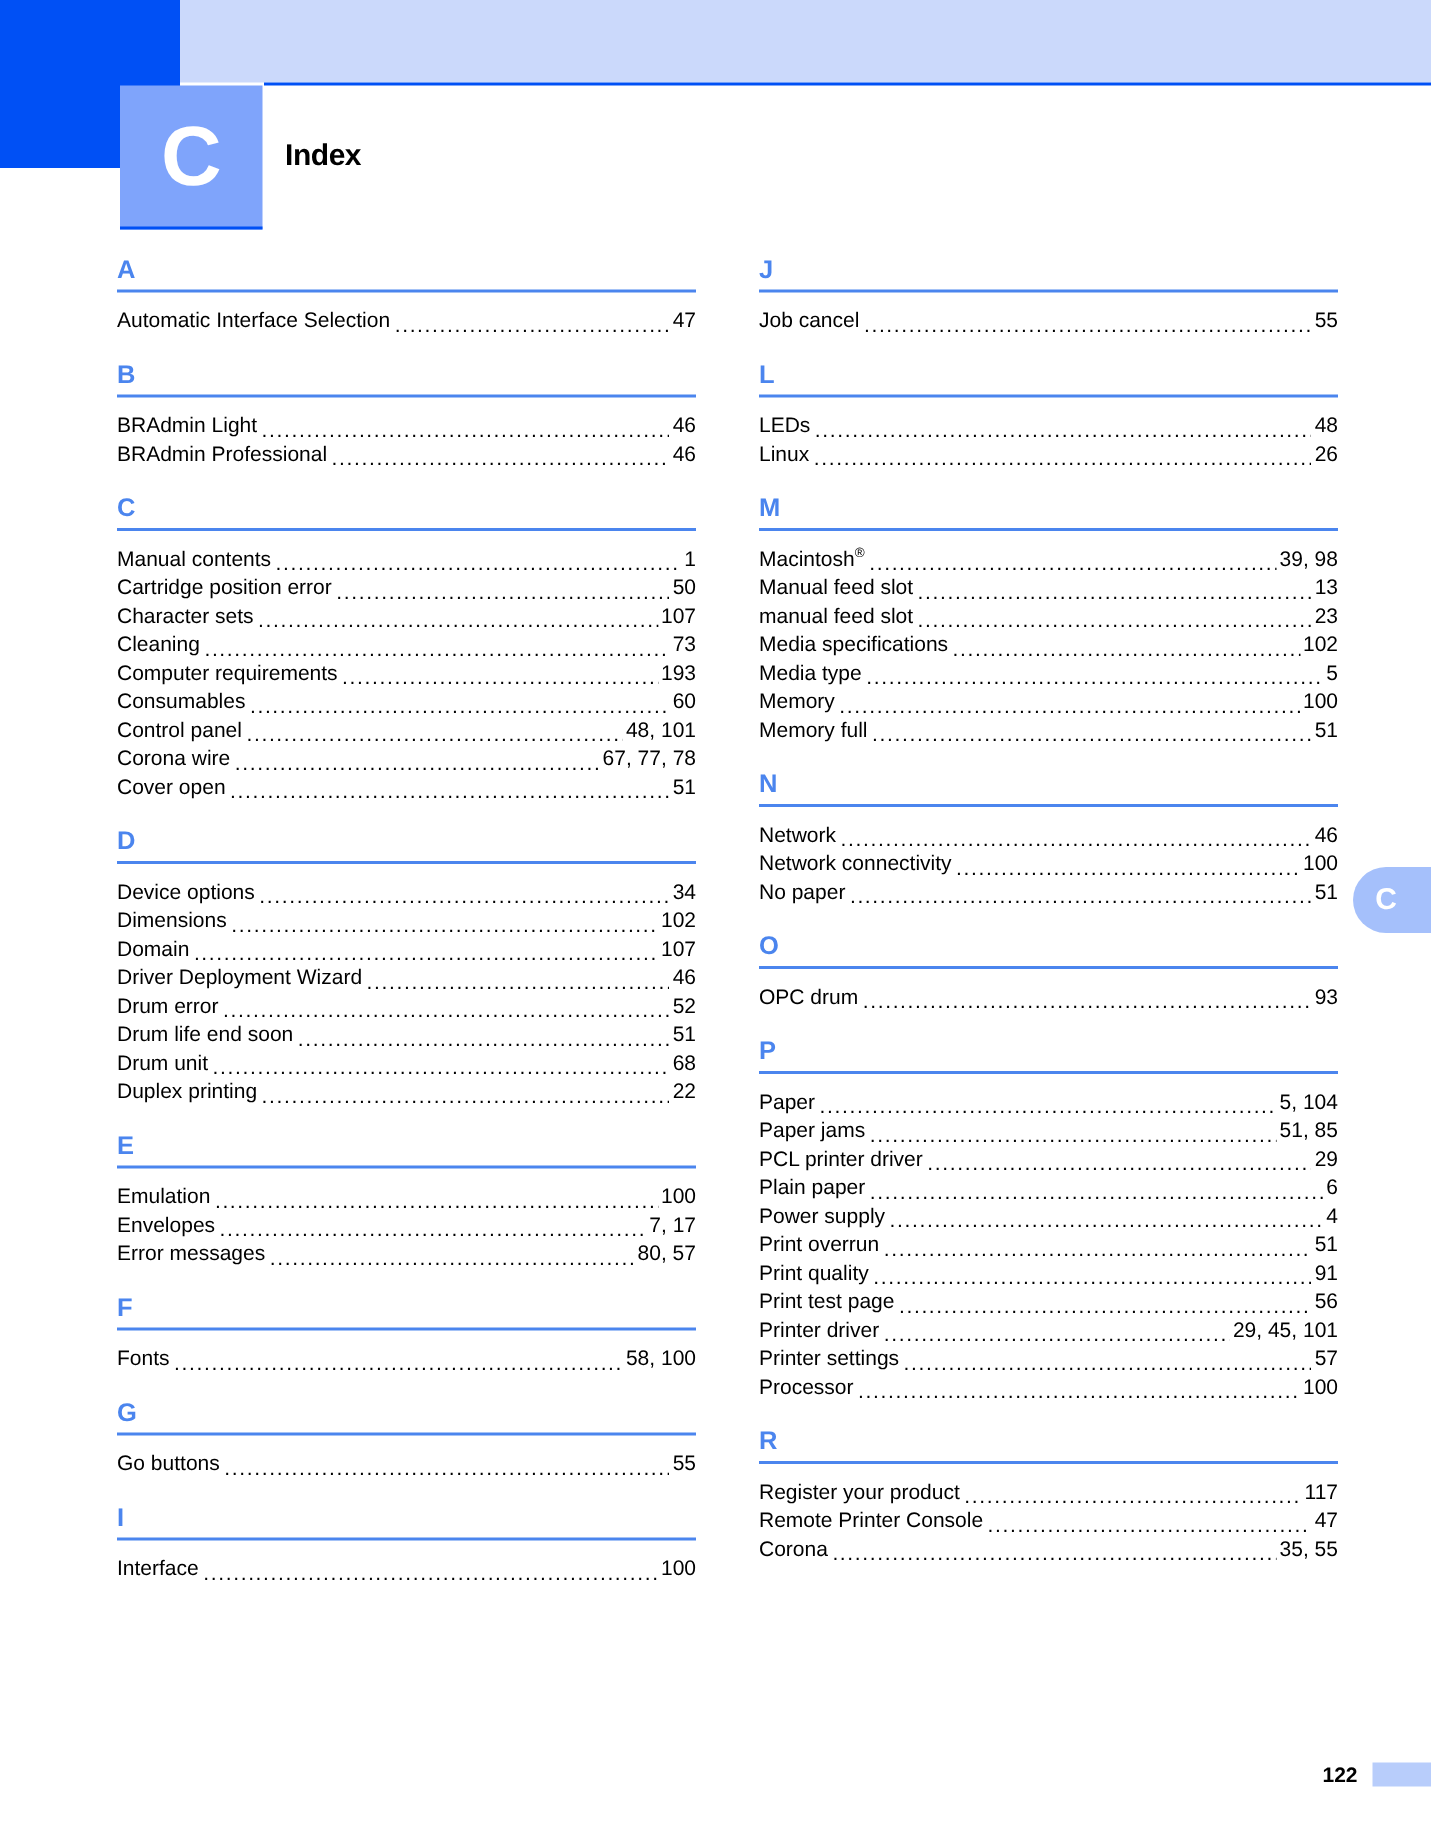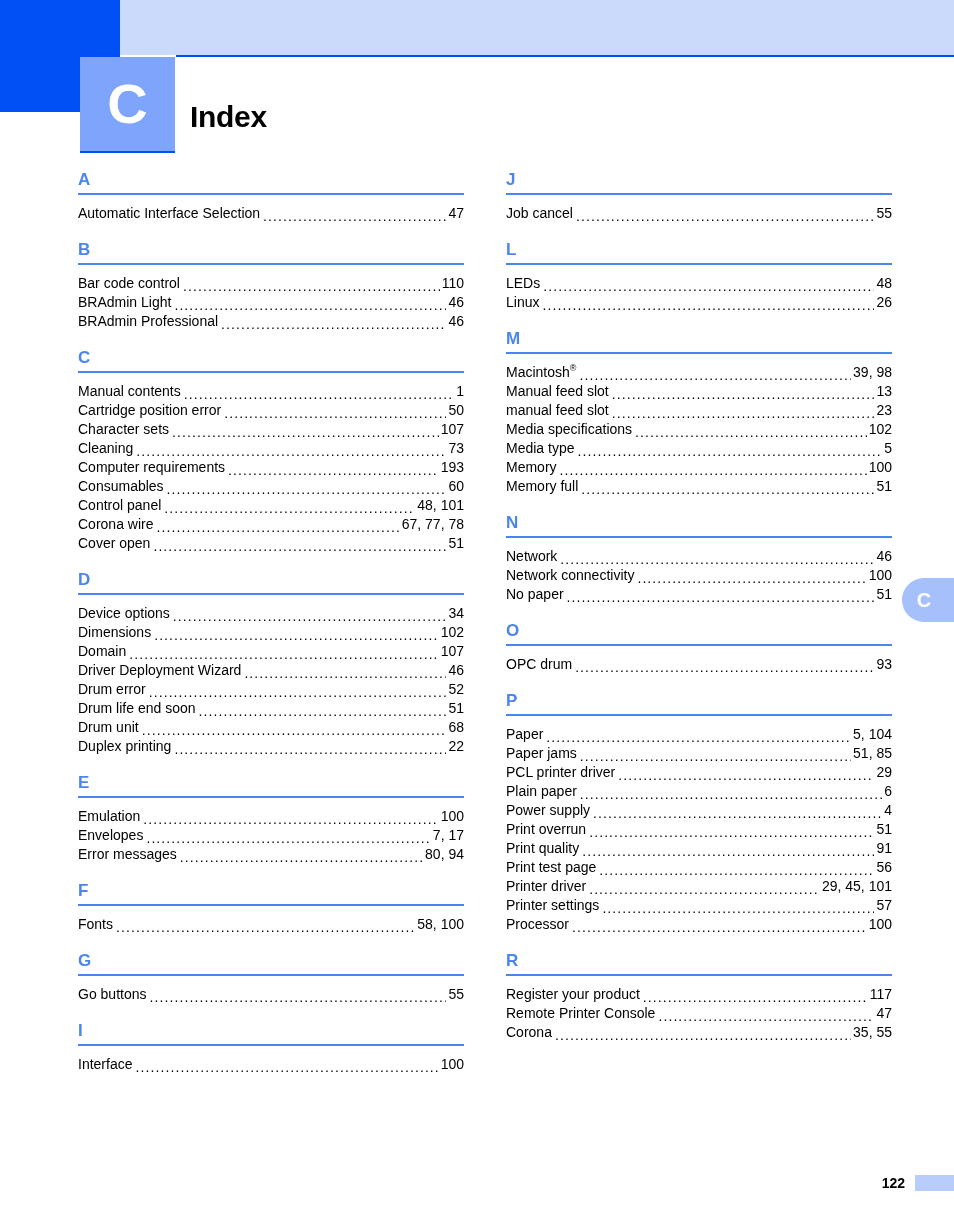--- a/index.html
+++ b/index.html
@@ -60,21 +60,21 @@
     color: #ffffff;
     font-size: 56px;
     font-weight: bold;
     line-height: 1;
     letter-spacing: 0;
   }
   .page-title {
     position: absolute;
     left: 190px;
     top: 80px;
-    font-size: 30px;
+    font-size: 20px;
     font-weight: bold;
     color: #000000;
     letter-spacing: -0.3px;
   }
 
   
   .side-tab {
     position: absolute;
     right: 0;
     top: 578px;
@@ -218,25 +218,20 @@
             <span class="entry-dots"></span>
             <span class="entry-page">47</span>
           </li>
         </ul>
       </div>
       <div class="section">
         <div class="sec-letter">B</div>
         <div class="sec-rule"></div>
         <ul class="entries">
           <li class="entry">
-            <span class="entry-term">Bar code control</span>
-            <span class="entry-dots"></span>
-            <span class="entry-page">110</span>
-          </li>
-          <li class="entry">
             <span class="entry-term">BRAdmin Light</span>
             <span class="entry-dots"></span>
             <span class="entry-page">46</span>
           </li>
           <li class="entry">
             <span class="entry-term">BRAdmin Professional</span>
             <span class="entry-dots"></span>
             <span class="entry-page">46</span>
           </li>
         </ul>
@@ -348,21 +343,21 @@
             <span class="entry-page">100</span>
           </li>
           <li class="entry">
             <span class="entry-term">Envelopes</span>
             <span class="entry-dots"></span>
             <span class="entry-page">7, 17</span>
           </li>
           <li class="entry">
             <span class="entry-term">Error messages</span>
             <span class="entry-dots"></span>
-            <span class="entry-page">80, 94</span>
+            <span class="entry-page">80, 57</span>
           </li>
         </ul>
       </div>
       <div class="section">
         <div class="sec-letter">F</div>
         <div class="sec-rule"></div>
         <ul class="entries">
           <li class="entry">
             <span class="entry-term">Fonts</span>
             <span class="entry-dots"></span>

